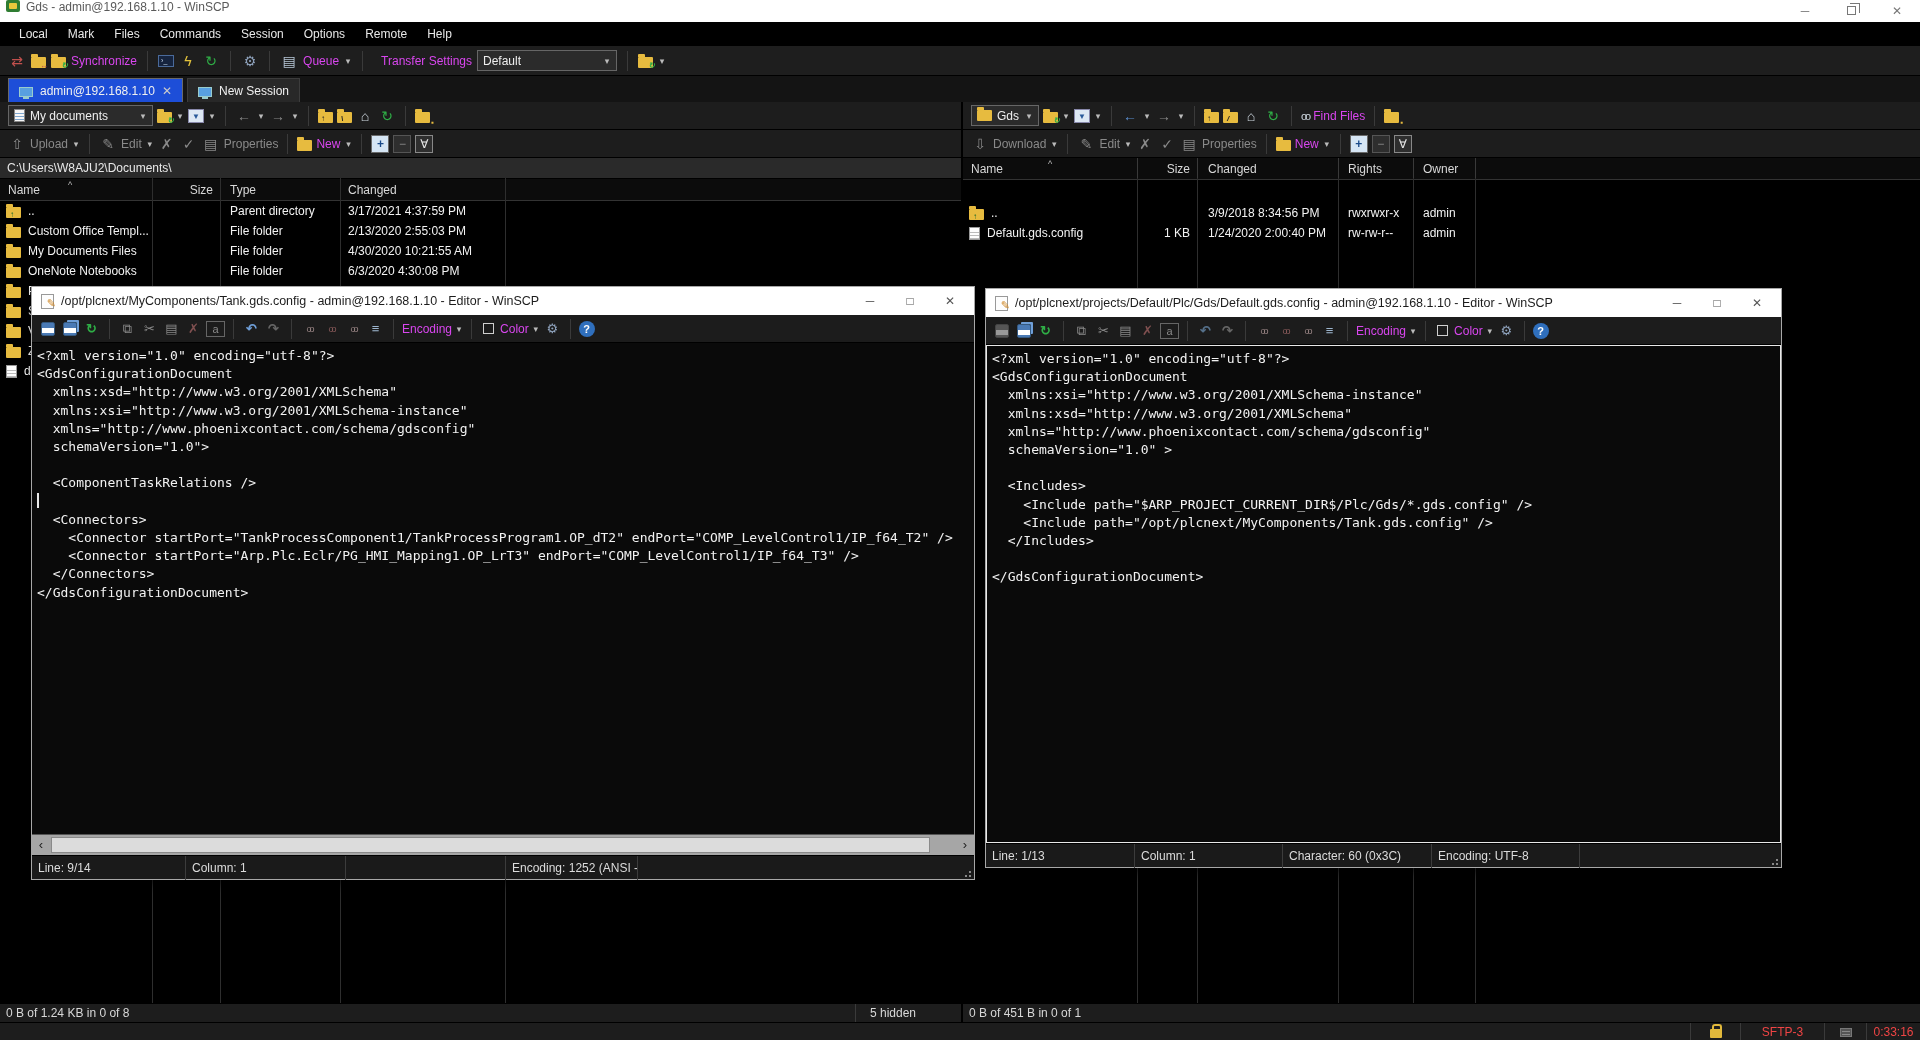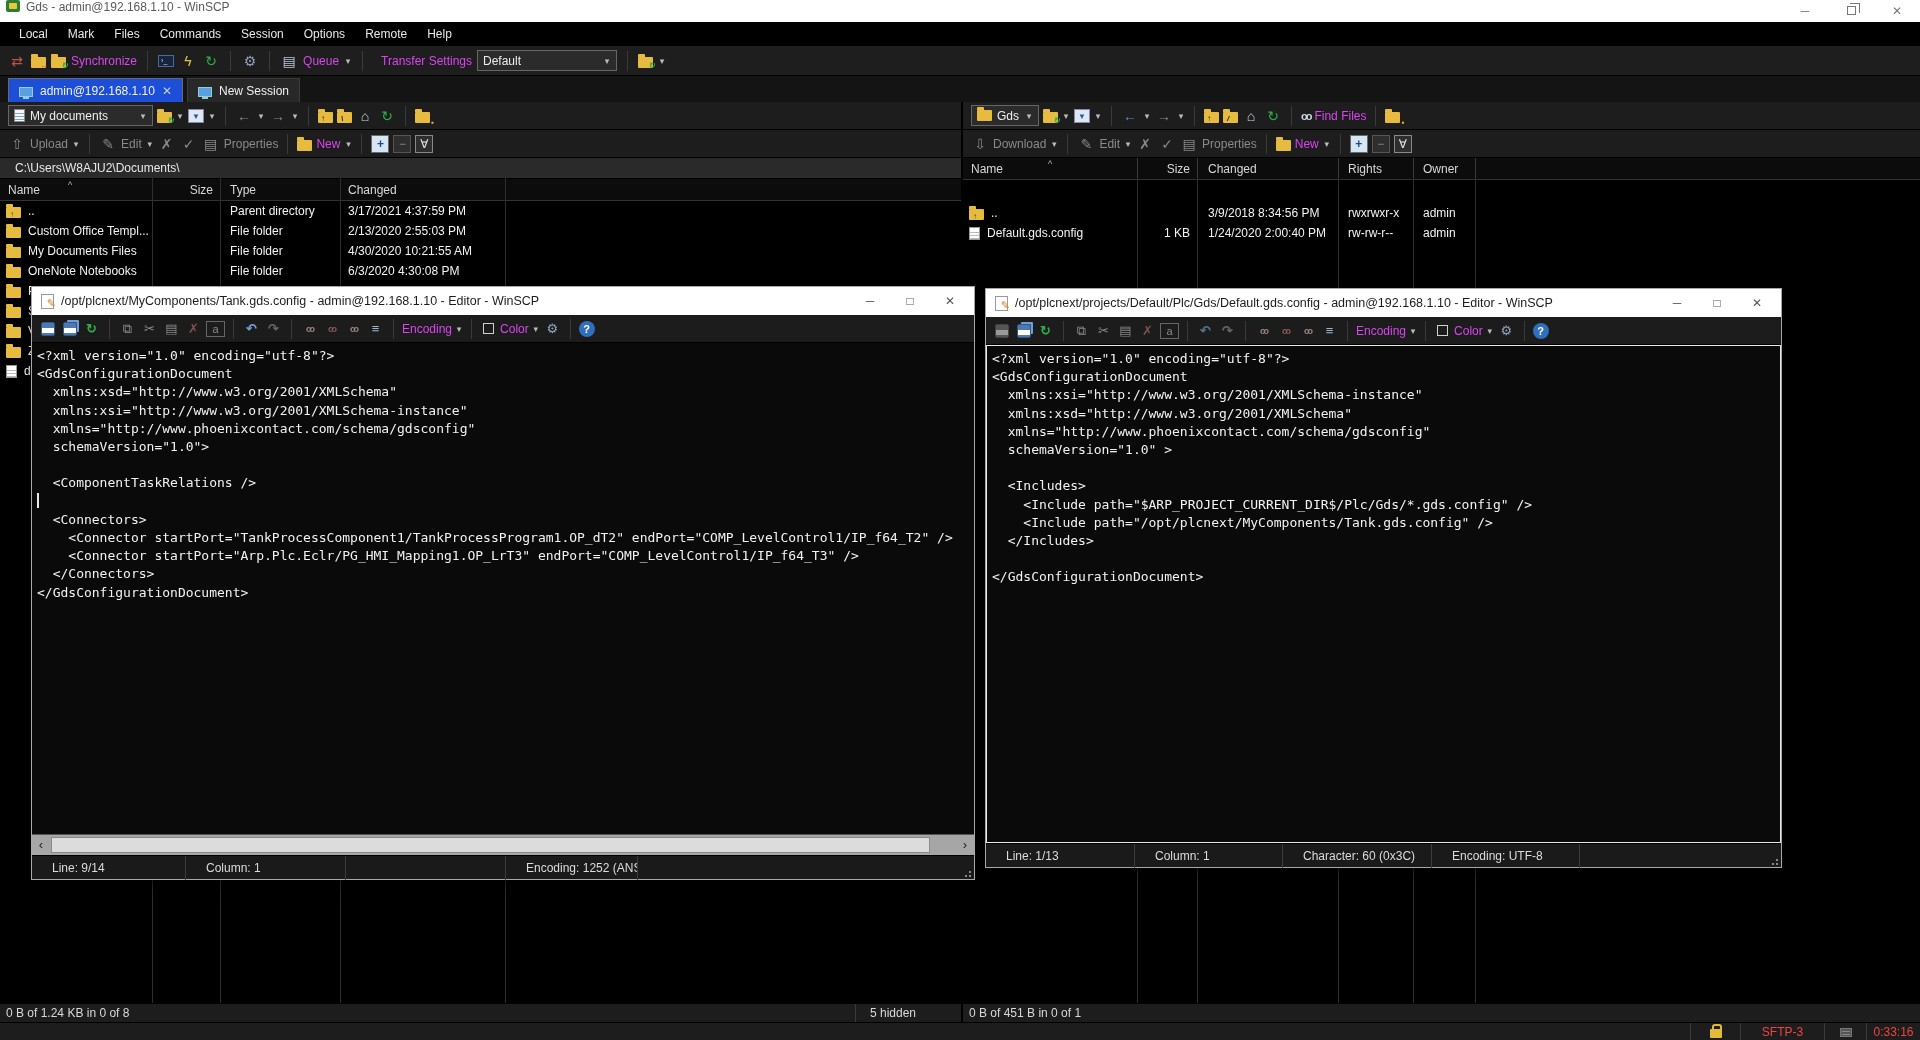--- a/index.html
+++ b/index.html
@@ -37,51 +37,51 @@
   .boxic.filtall{color:#e6e6e6;border-color:#888}
   .ic-filterbtn{display:inline-block;width:16px;height:14px;background:#dde8f4;color:#2a5a9a;font-size:8px;line-height:14px;text-align:center;border:1px solid #88a}
   
   #tabbar{position:absolute;left:0;top:76px;width:1920px;height:26px;background:#141414;display:flex;align-items:flex-end;padding-left:8px;gap:4px}
   .tab{height:24px;display:flex;align-items:center;gap:7px;padding:0 10px;color:#f0f0f0}
   .tab.active{background:#1d4ed8;border:1px solid #6a6a6a;border-bottom:none}
   .tab.inactive{background:#282828;border:1px solid #3c3c3c;border-bottom:none}
   
   .panel{position:absolute;top:102px;height:901px;background:#000}
   .ptb{height:28px;display:flex;align-items:center;background:#1d1d1d;padding-left:8px;gap:4px;border-bottom:1px solid #000}
-  .pathbar{height:21px;line-height:21px;background:#2a2a2a;color:#e8e8e8;padding-left:15px;border-bottom:1px solid #000}
+  .pathbar{height:21px;line-height:21px;background:#2a2a2a;color:#e8e8e8;padding-left:7px;border-bottom:1px solid #000}
   .lhead{position:relative;height:22px;background:#0c0c0c;border-bottom:1px solid #333;color:#d8d8d8}
   .lhead span{position:absolute;top:0;line-height:22px}
   .vline{position:absolute;width:1px;background:#2e2e2e;top:76px;bottom:0}
   .hline{position:absolute;width:1px;background:#3a3a3a;top:0;height:22px}
   .frow{position:absolute;height:20px;line-height:20px;color:#f2f2f2;width:100%}
   .frow .cell{position:absolute;top:0;white-space:nowrap;overflow:hidden}
   .nm{display:flex;align-items:center;gap:7px;padding-left:6px}
   
   .editor{position:absolute;border:1px solid #a8a8a8;background:#0b0b0b;box-shadow:4px 4px 10px rgba(0,0,0,.65);z-index:5}
   .etitle{height:28px;background:#fff;color:#1c1c1c;display:flex;align-items:center;gap:7px;padding:0 4px 0 9px;font-size:12.5px}
   .etitle .caps{margin-left:auto;display:flex;color:#555}
   .etitle .caps span{width:40px;text-align:center;font-size:12px}
   .ic-editdoc{display:inline-block;width:13px;height:15px;background:#fdfdfd;border:1px solid #999;position:relative}
   .ic-editdoc::after{content:"✎";position:absolute;right:-3px;bottom:-2px;color:#d08a2a;font-size:11px}
   .etoolbar{height:28px;background:#1c1c1c;display:flex;align-items:center;gap:3px;padding:0 6px;border-bottom:1px solid #000}
   .ti{display:inline-block;width:19px;height:18px;text-align:center;font-size:13px;line-height:18px}
   .ic-disk{display:inline-block;width:14px;height:14px;border-radius:2px;background:linear-gradient(#4a7ab5 0 40%,#fff 40% 85%,#4a7ab5 85%);border:1px solid #35597f;margin-top:2px}
   .ic-disk.two{box-shadow:3px -3px 0 -1px #6f9fd8}
   .ic-disk.off{background:linear-gradient(#555 0 40%,#999 40% 85%,#555 85%);border-color:#444}
-  .ic-binoc{color:#9a8585;font-size:9px;letter-spacing:-2px;font-weight:bold}
+  .ic-binoc{color:#9a8585;font-size:9px;letter-spacing:-2px;font-weight:normal}
   .chk{display:inline-block;width:11px;height:11px;border:1px solid #cfcfcf;background:transparent;margin:0 3px}
   .ic-help{display:inline-block;width:16px;height:16px;border-radius:50%;background:#2f6fbd;color:#fff;font-weight:bold;font-size:11px;line-height:16px;text-align:center}
   .econtent{position:relative;background:#0a0a0a;font-family:"DejaVu Sans Mono",monospace;font-size:13px;line-height:18.2px;color:#f2f2f2;overflow:hidden}
   .econtent pre{font-family:inherit;white-space:pre;padding:4px 0 0 5px}
   .caret{position:absolute;width:2px;background:#e8e8e8}
   .escroll{height:20px;background:#a6a6a6;position:relative}
   .escroll .ar{position:absolute;top:0;width:18px;height:20px;color:#222;text-align:center;line-height:19px;font-size:13px}
   .escroll .thumb{position:absolute;top:2px;height:16px;background:#dcdcdc;border:1px solid #8a8a8a}
   .estatus{position:relative;background:#1a1a1a;height:24px;color:#dcdcdc;border-top:1px solid #000}
-  .estatus .cell{position:absolute;top:0;height:24px;line-height:24px;padding-left:20px;border-right:1px solid #3c3c3c;white-space:nowrap;overflow:hidden}
+  .estatus .cell{position:absolute;top:0;height:24px;line-height:24px;padding-left:6px;border-right:1px solid #3c3c3c;white-space:nowrap;overflow:hidden}
   .grip{position:absolute;right:2px;bottom:2px;width:8px;height:8px;background:radial-gradient(circle at 2px 7px,#888 1px,transparent 1.2px),radial-gradient(circle at 6px 7px,#888 1px,transparent 1.2px),radial-gradient(circle at 6px 3px,#888 1px,transparent 1.2px)}
   
   .pstatus{position:absolute;top:1003px;height:19px;background:#1d1d1d;border-top:1px solid #000;line-height:18px;color:#d8d8d8}
   #gstatus{position:absolute;top:1022px;height:18px;width:1920px;background:#1d1d1d;border-top:1px solid #000;line-height:17px;color:#ef4444}
   #gstatus .cell{position:absolute;top:0;height:18px;border-left:1px solid #3a3a3a;display:flex;align-items:center;justify-content:center}
   .ic-lock{display:inline-block;width:12px;height:9px;background:#e2b93b;border-radius:1px;position:relative;margin-top:3px}
   .ic-lock::before{content:"";position:absolute;top:-5px;left:2px;width:6px;height:5px;border:2px solid #e2b93b;border-bottom:none;border-radius:3px 3px 0 0}
   .ic-server{display:inline-block;width:12px;height:9px;background:#555;border:1px solid #777;position:relative}
   .ic-server::after{content:"";position:absolute;left:1px;top:2px;width:8px;height:1px;background:#888;box-shadow:0 3px 0 #888}
 </style>

